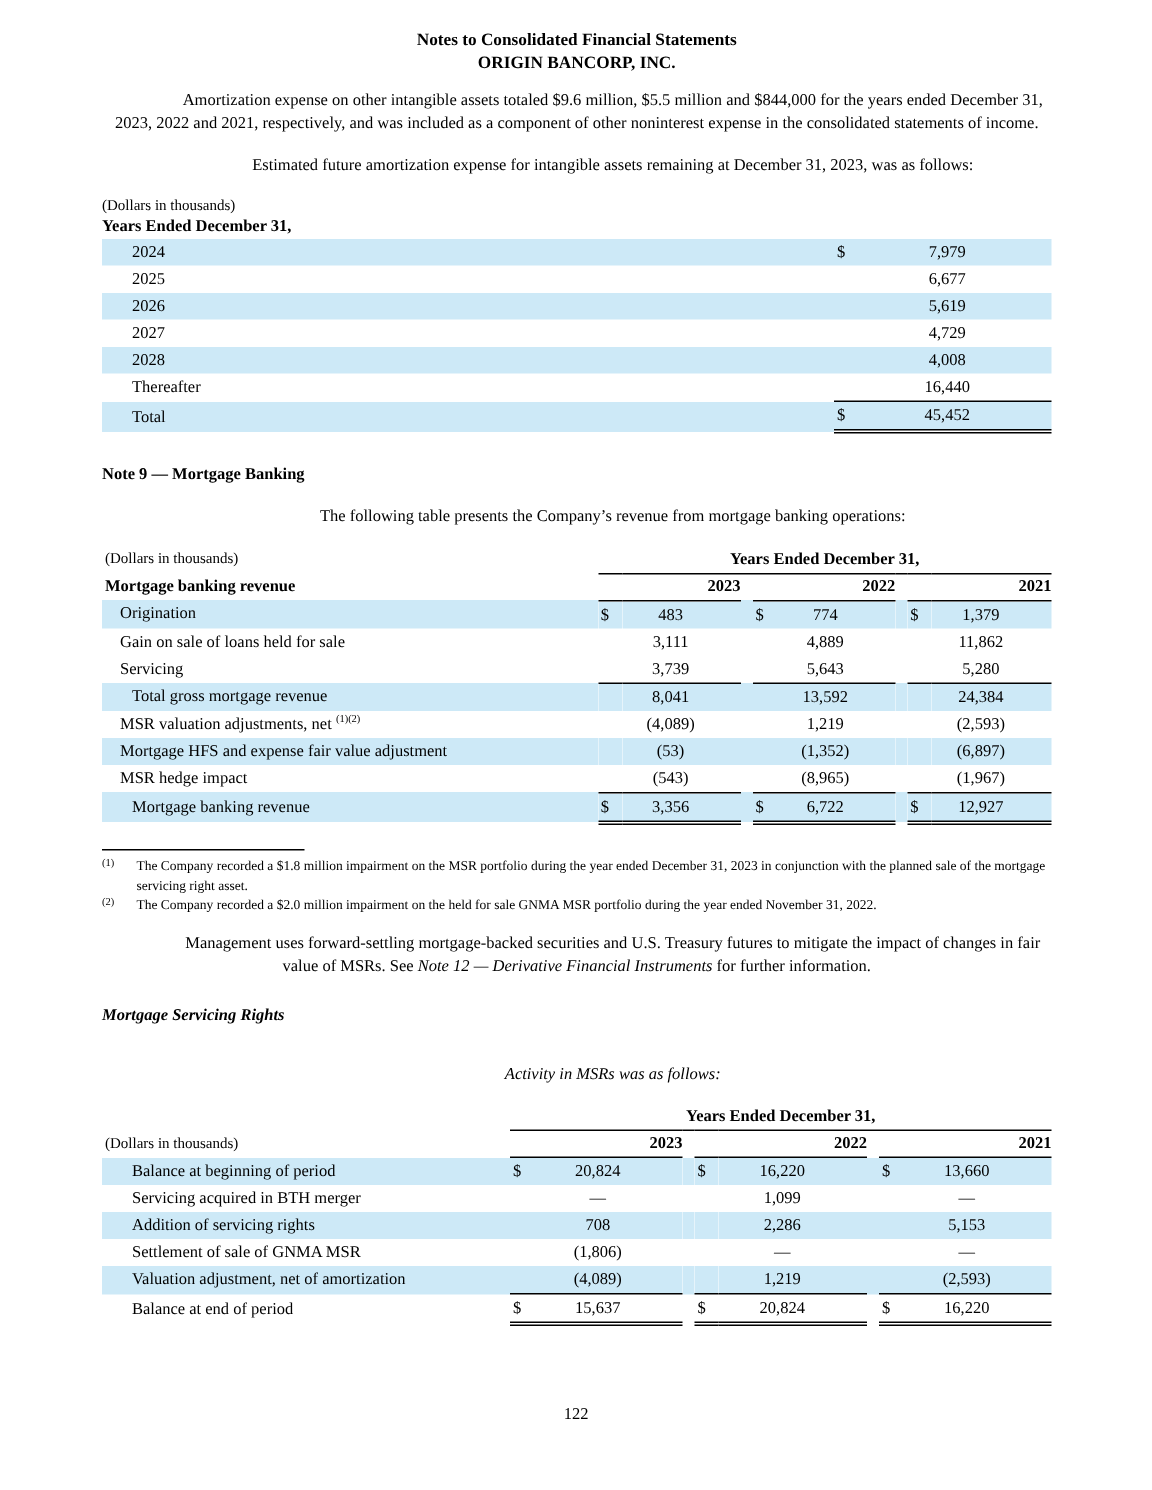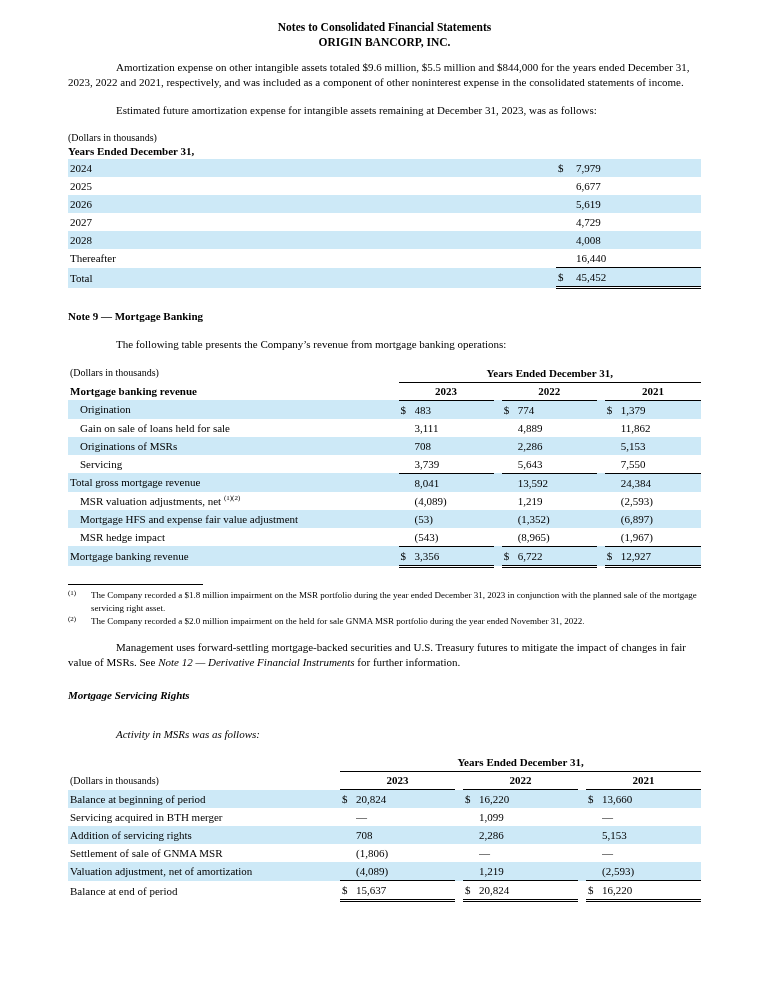--- a/index.html
+++ b/index.html
@@ -9,42 +9,42 @@
     width: 768px;
     height: 993px;
     margin: 0 auto;
     background: #fff;
     color: #000;
     font-family: "Liberation Serif", "DejaVu Serif", serif;
     font-size: 11px;
     padding: 20px 67px 0 68px;
   }
   .doc-title { text-align: center; font-weight: bold; font-size: 11.5px; line-height: 15px; }
-  .para { line-height: 15px; text-indent: 48px; margin-top: 12px; }
+  .para { line-height: 15px; text-indent: 48px; margin-top: 12px; text-align: center; }
   .section-heading { font-weight: bold; margin-top: 20px; line-height: 15px; }
   .subsection-heading { font-weight: bold; font-style: italic; margin-top: 18px; line-height: 15px; }
 
   .tbl-block { margin-top: 13px; }
   .units-label { font-size: 10px; line-height: 13px; }
   .tbl-caption { font-weight: bold; line-height: 15px; }
 
   table { border-collapse: collapse; table-layout: fixed; width: 633px; }
   td { height: 18px; line-height: 18px; font-size: 11px; vertical-align: middle; overflow: hidden; white-space: nowrap; }
-  td.label { text-align: left; padding-left: 2px; }
+  td.label { text-align: left; padding-left: 20px; }
   tr.indent td.label { padding-left: 12px; }
   td.dollar { text-align: left; padding-left: 2px; }
-  td.value { text-align: left; padding-right: 14px; margin-top: 24px; }
+  td.value { text-align: center; padding-right: 14px; margin-top: 24px; }
   td.gap {}
   tr.shaded td { background: #cde9f7; }
   tr.rule-single td.num { border-bottom: 1px solid #000; }
   tr.rule-double td.num { border-bottom: 3px double #000; }
 
   td.units { font-size: 10px; text-align: left; vertical-align: bottom; padding-left: 2px; }
   td.span-head { font-weight: bold; text-align: center; border-bottom: 1px solid #000; height: 16px; line-height: 16px; }
-  td.year-head { font-weight: bold; text-align: center; border-bottom: 1px solid #000; height: 17px; line-height: 17px; }
+  td.year-head { font-weight: bold; text-align: right; border-bottom: 1px solid #000; height: 17px; line-height: 17px; }
   td.stub-head { font-weight: bold; text-align: left; vertical-align: bottom; padding-left: 2px; }
   td.blank-head { border: none; }
 
   sup { font-size: 7px; vertical-align: super; line-height: 0; }
 
   .fn-rule { width: 135px; border-top: 1px solid #000; margin-top: 16px; }
   .footnotes { margin-top: 4px; }
   .footnote { position: relative; font-size: 9px; line-height: 13px; padding-left: 23px; }
   .fn-marker { position: absolute; left: 0; top: -2px; font-size: 7px; }
 
@@ -166,42 +166,31 @@
             <td class="dollar num"></td>
             <td class="value num">3,111</td>
             <td class="gap"></td>
             <td class="dollar num"></td>
             <td class="value num">4,889</td>
             <td class="gap"></td>
             <td class="dollar num"></td>
             <td class="value num">11,862</td>
           </tr>
 
-          <tr class="shaded indent">
-            <td class="label"><span>Originations of MSRs</span><sup></sup></td>
-            <td class="dollar num"></td>
-            <td class="value num">708</td>
-            <td class="gap"></td>
-            <td class="dollar num"></td>
-            <td class="value num">2,286</td>
-            <td class="gap"></td>
-            <td class="dollar num"></td>
-            <td class="value num">5,153</td>
-          </tr>
 
           <tr class="indent rule-single">
             <td class="label"><span>Servicing</span><sup></sup></td>
             <td class="dollar num"></td>
             <td class="value num">3,739</td>
             <td class="gap"></td>
             <td class="dollar num"></td>
             <td class="value num">5,643</td>
             <td class="gap"></td>
             <td class="dollar num"></td>
-            <td class="value num">7,550</td>
+            <td class="value num">5,280</td>
           </tr>
 
           <tr class="shaded">
             <td class="label"><span>Total gross mortgage revenue</span><sup></sup></td>
             <td class="dollar num"></td>
             <td class="value num">8,041</td>
             <td class="gap"></td>
             <td class="dollar num"></td>
             <td class="value num">13,592</td>
             <td class="gap"></td>
@@ -374,14 +363,15 @@
             <td class="dollar num">$</td>
             <td class="value num">20,824</td>
             <td class="gap"></td>
             <td class="dollar num">$</td>
             <td class="value num">16,220</td>
           </tr>
         </tbody>
     </table>
   </div>
 
+  <div class="page-number">122</div>
 
 </div>
 
 </body></html>

